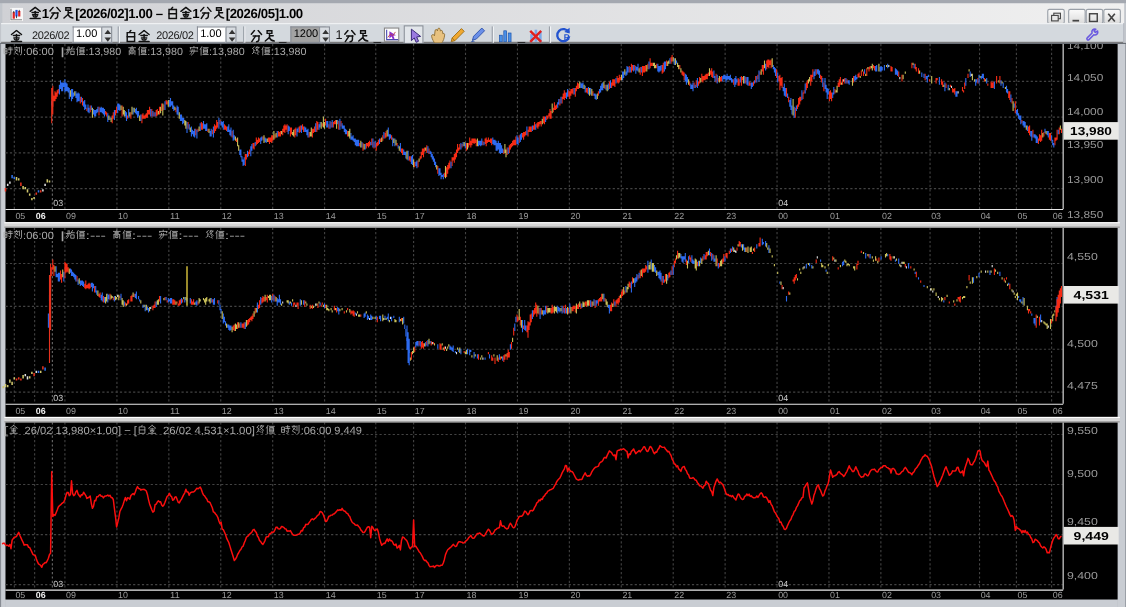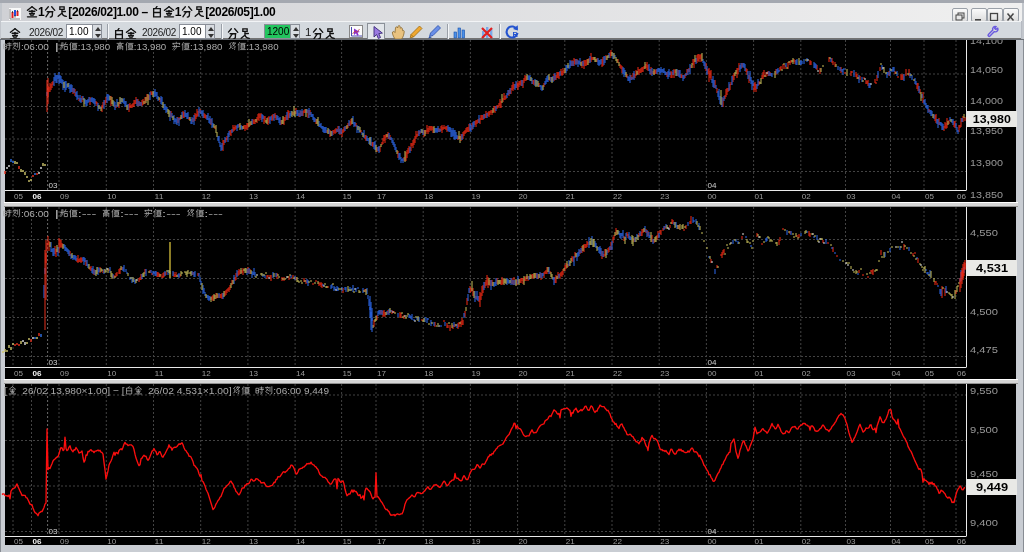--- a/index.html
+++ b/index.html
@@ -103,21 +103,21 @@
           <g transform="translate(0,0)">
             <use href="#g_bun" style="color:#111;stroke-width:11px"></use>
           </g>
           <g transform="translate(100,0)">
             <use href="#g_soku" style="color:#111;stroke-width:11px"></use>
           </g>
         </svg></div>
  <div style="position:absolute;left:252px;top:8px"><svg width="8" height="5" viewBox="0 0 8 5">
           <path d="M0 0 H8 L4 5 Z" fill="#222"></path>
         </svg></div>
- <div style="position:absolute;left:263px;top:2px;width:32px;height:15px;background:#22c55e;border:1px solid #8a8f98;border-right:none;font-size:10px;color:#000;padding-left:2px;line-height:13px">1200</div>
+ <div style="position:absolute;left:263px;top:2px;width:32px;height:15px;background:#a3a3a3;border:1px solid #8a8f98;border-right:none;font-size:10px;color:#000;padding-left:2px;line-height:13px">1200</div>
 <div style="position:absolute;left:289px;top:2px;width:10px;height:15px;background:#d8dce1;border:1px solid #8a8f98">
 <svg width="10" height="15" viewBox="0 0 10 15">
           <path d="M5 2 L8 6 H2 Z" fill="#333"></path>
           <path d="M5 13 L8 9 H2 Z" fill="#333"></path>
         </svg></div>
  <div style="position:absolute;left:304px;top:4px;font-size:11.5px;color:#1a1a1a">1</div>
  <div style="position:absolute;left:311px;top:3px"><svg width="24" height="12" viewBox="0 0 200 100" style="vertical-align:-1px">
           <g transform="translate(0,0)">
             <use href="#g_bun" style="color:#111;stroke-width:11px"></use>
           </g>

